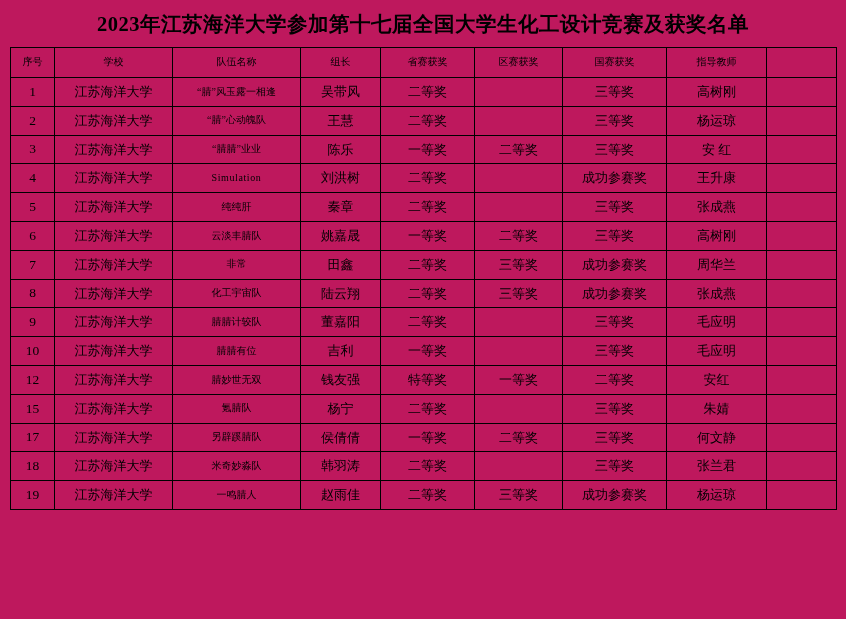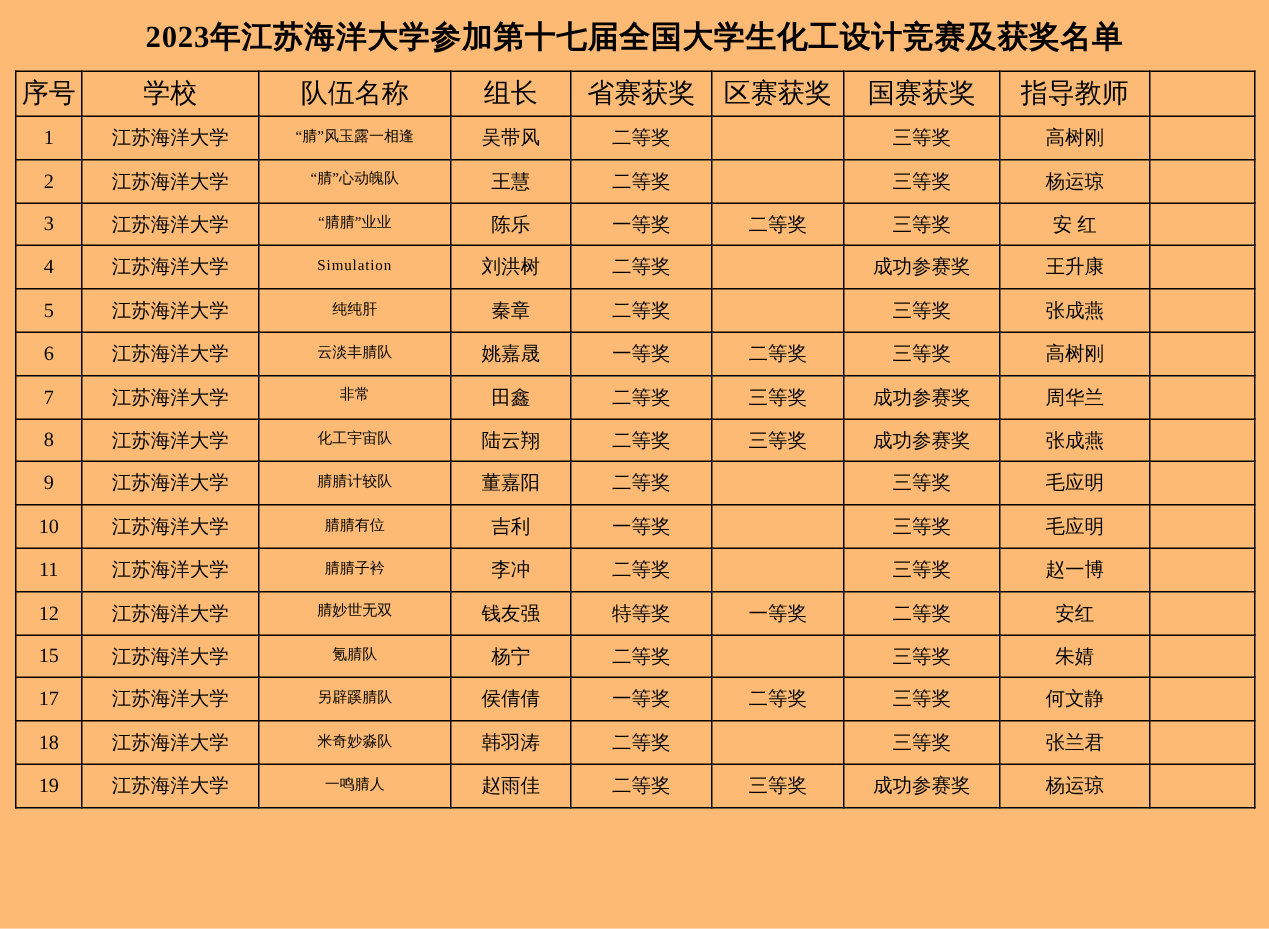--- a/index.html
+++ b/index.html
@@ -11,21 +11,21 @@
     width: 846px;
     height: 619px;
     font-family: "Liberation Serif", "DejaVu Serif", serif;
     color: #000000;
     overflow: hidden;
   }
   .page {
     width: 846px;
     height: 619px;
     position: relative;
-    background: #fdba74;
+    background: #be185d;
   }
   .doc-title {
     text-align: center;
     font-family: "Liberation Serif", "DejaVu Serif", serif;
     font-weight: bold;
     font-size: 20.5px;
     letter-spacing: 0.5px;
     padding-top: 10px;
     padding-bottom: 9px;
     color: #000;
@@ -46,21 +46,21 @@
     text-align: center;
     vertical-align: middle;
     height: 27.8px;
     line-height: 1.05;
     padding: 0 1px;
     font-weight: normal;
     overflow: hidden;
     white-space: nowrap;
   }
   table.roster thead th {
-    font-size: 18px;
+    font-size: 10px;
     height: 29px;
     font-weight: normal;
   }
   
   col.c-idx    { width: 44px; }
   col.c-school { width: 118px; }
   col.c-team   { width: 128px; }
   col.c-leader { width: 80px; }
   col.c-prov   { width: 94px; }
   col.c-dist   { width: 88px; }
@@ -210,31 +210,20 @@
             <td>江苏海洋大学</td>
             <td class="team">腈腈有位</td>
             <td>吉利</td>
             <td>一等奖</td>
             <td></td>
             <td>三等奖</td>
             <td>毛应明</td>
             <td></td>
           </tr>
           <tr>
-            <td class="idx">11</td>
-            <td>江苏海洋大学</td>
-            <td class="team">腈腈子衿</td>
-            <td>李冲</td>
-            <td>二等奖</td>
-            <td></td>
-            <td>三等奖</td>
-            <td>赵一博</td>
-            <td></td>
-          </tr>
-          <tr>
             <td class="idx">12</td>
             <td>江苏海洋大学</td>
             <td class="team">腈妙世无双</td>
             <td>钱友强</td>
             <td>特等奖</td>
             <td>一等奖</td>
             <td>二等奖</td>
             <td>安红</td>
             <td></td>
           </tr>

